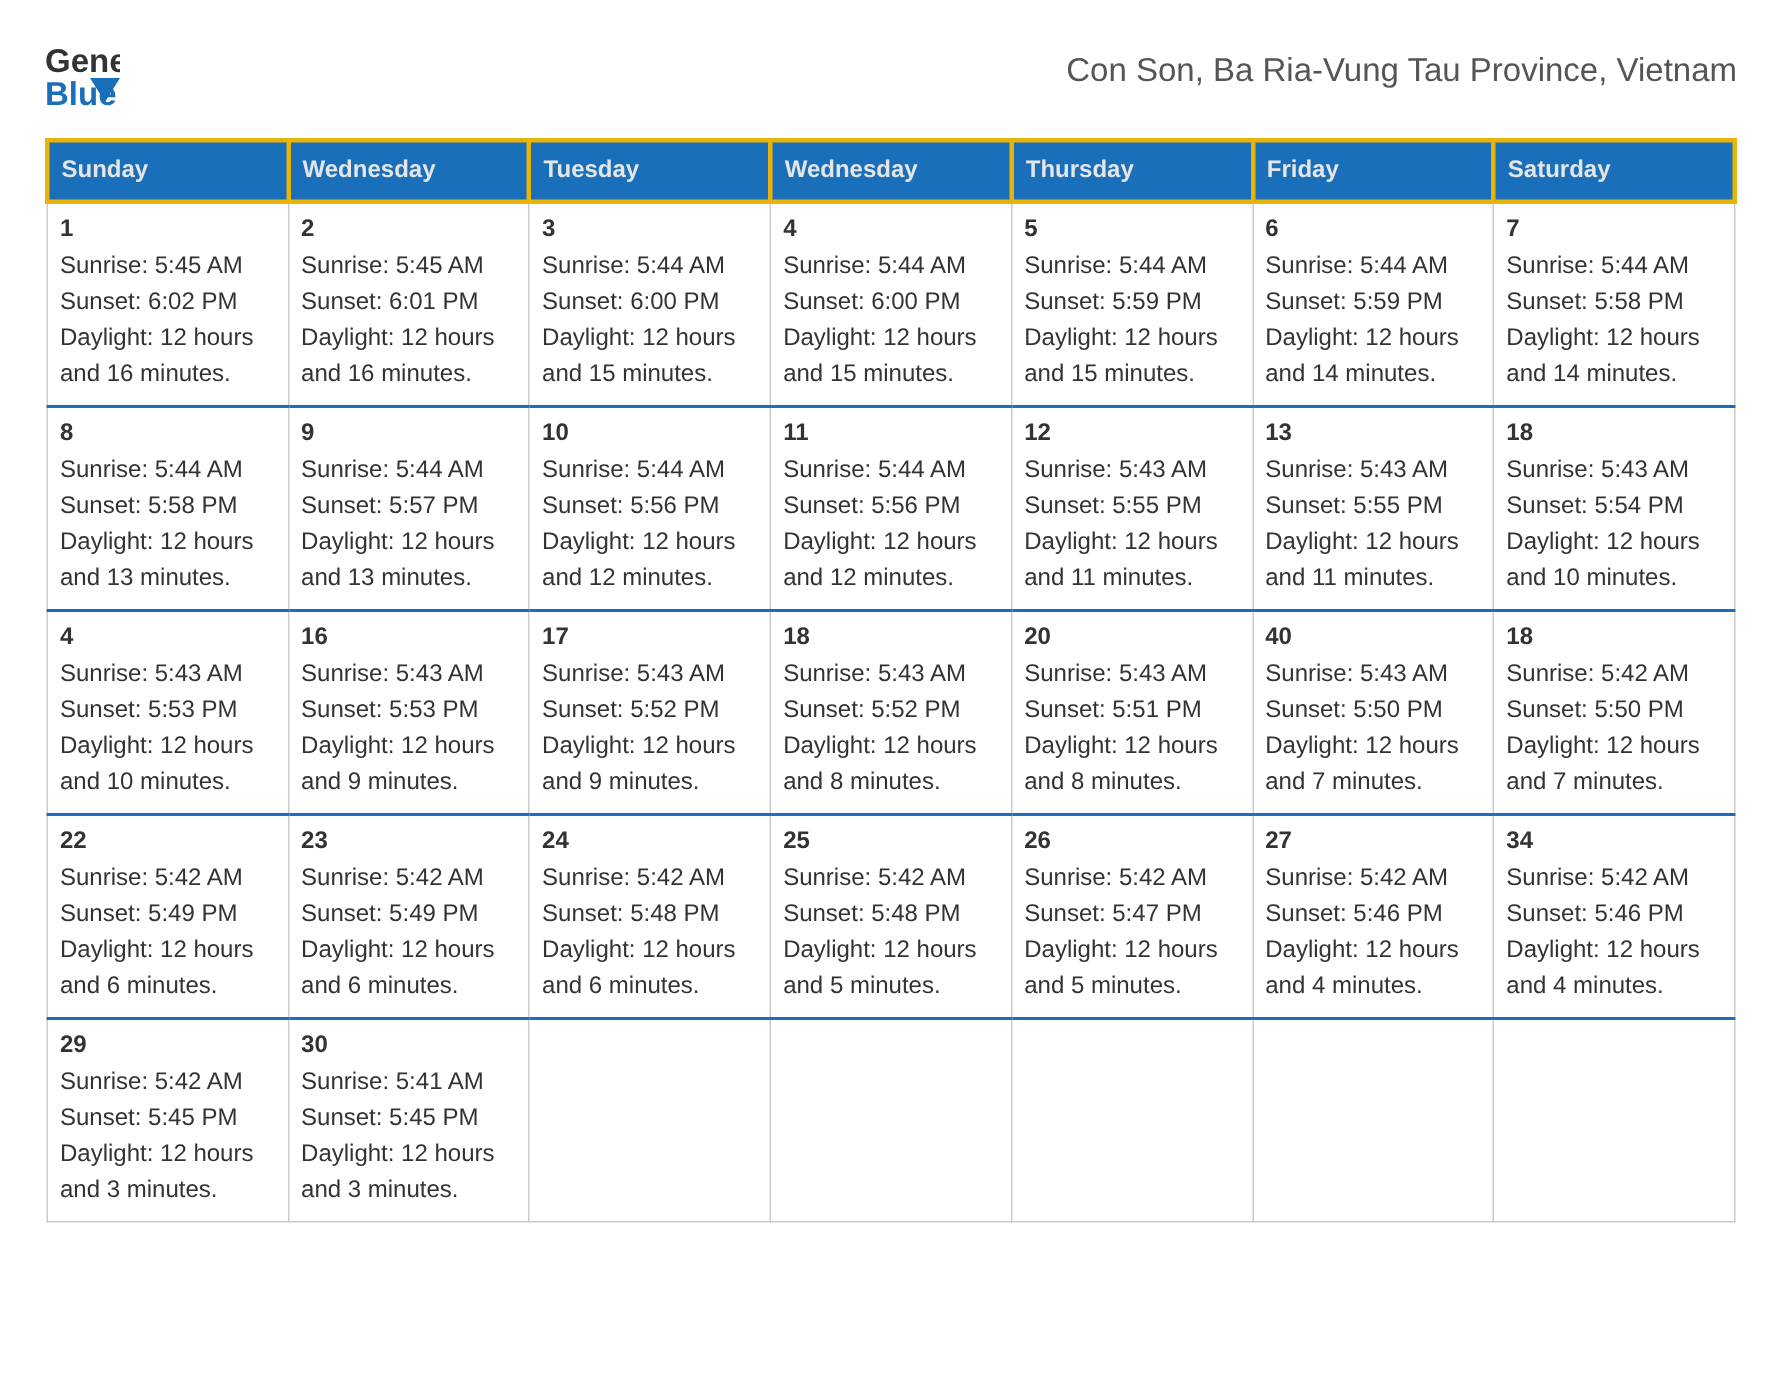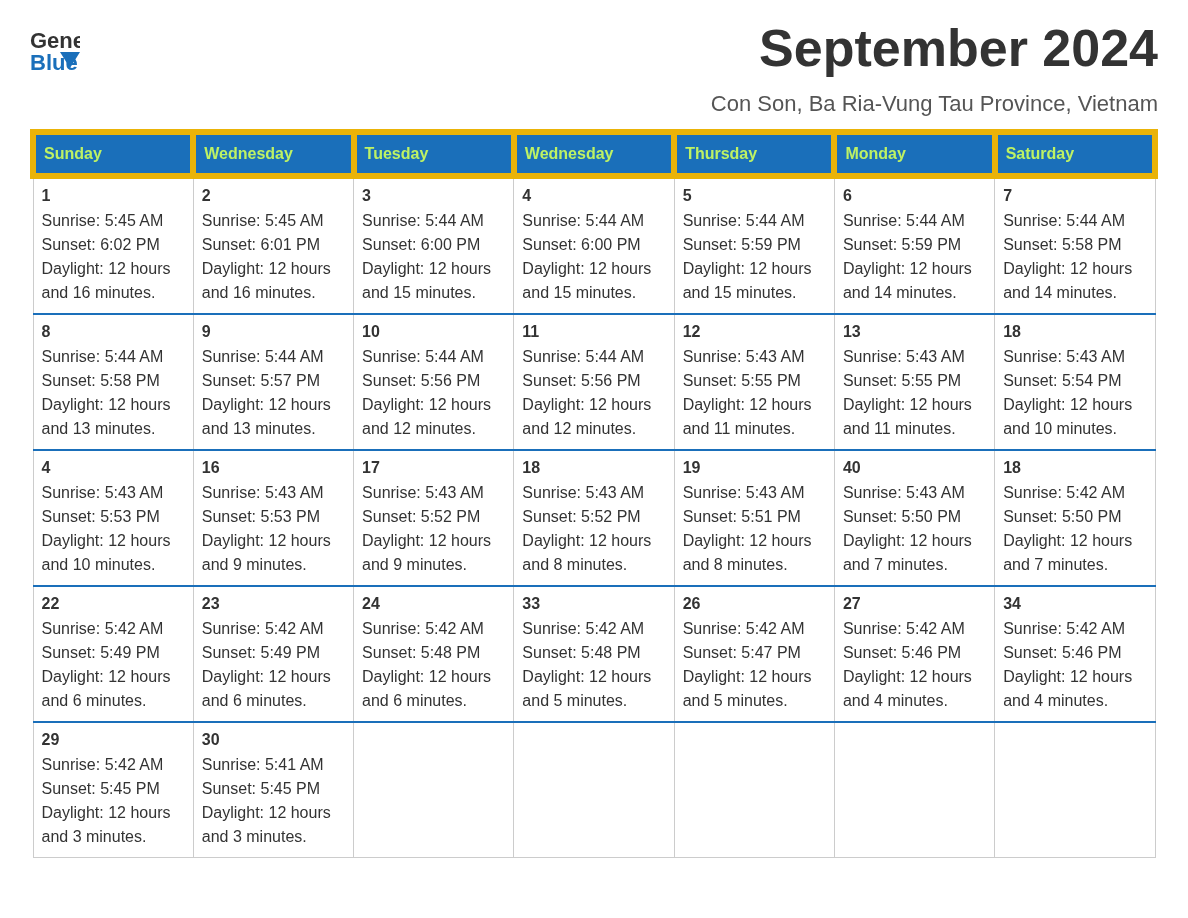--- a/index.html
+++ b/index.html
@@ -35,26 +35,26 @@
       color: #555;
       margin-top: 14px;
     }
     .calendar-table {
       width: 100%;
       border-collapse: collapse;
       margin-top: 12px;
     }
     .calendar-table th {
       background-color: #1a6fba;
-      color: #bef264;
+      color: #e5e5e5;
       font-size: 16px;
       font-weight: bold;
       padding: 10px 8px;
       text-align: left;
-      border: 6px solid #eab308;
+      border: 3px solid #eab308;
     }
     .calendar-table td {
       vertical-align: top;
       border: 1px solid #ccc;
       padding: 8px;
       width: calc(100% / 7);
       min-height: 100px;
     }
     .calendar-table tr:first-child td {
       border-top: 2px solid #1a6fba;
@@ -85,34 +85,33 @@
   <div class="logo">
     <div>
       <svg width="50" height="55" viewBox="0 0 50 55" xmlns="http://www.w3.org/2000/svg">
         <text x="0" y="28" font-family="Arial" font-size="22" font-weight="bold" fill="#333">General</text>
         <polygon points="30,32 50,32 40,48" fill="#1a6fba"></polygon>
         <text x="0" y="50" font-family="Arial" font-size="22" font-weight="bold" fill="#1a6fba">Blue</text>
       </svg>
     </div>
   </div>
   <div class="title-area">
-    <div class="month-title">September 2024</div>
     <div class="location-title">Con Son, Ba Ria-Vung Tau Province, Vietnam</div>
   </div>
 </div>
 
 <table class="calendar-table">
   <thead>
     <tr>
       <th>Sunday</th>
       <th>Wednesday</th>
       <th>Tuesday</th>
       <th>Wednesday</th>
       <th>Thursday</th>
-      <th>Monday</th>
+      <th>Friday</th>
       <th>Saturday</th>
     </tr>
   </thead>
   <tbody id="calendar-body">
   <tr>
         <td>
         <span class="day-number">1</span>
         <div class="day-info">
           Sunrise: 5:45 AM<br>
           Sunset: 6:02 PM<br>
@@ -253,21 +252,21 @@
       </td>
         <td>
         <span class="day-number">18</span>
         <div class="day-info">
           Sunrise: 5:43 AM<br>
           Sunset: 5:52 PM<br>
           Daylight: 12 hours and 8 minutes.
         </div>
       </td>
         <td>
-        <span class="day-number">19</span>
+        <span class="day-number">20</span>
         <div class="day-info">
           Sunrise: 5:43 AM<br>
           Sunset: 5:51 PM<br>
           Daylight: 12 hours and 8 minutes.
         </div>
       </td>
         <td>
         <span class="day-number">40</span>
         <div class="day-info">
           Sunrise: 5:43 AM<br>
@@ -303,21 +302,21 @@
       </td>
         <td>
         <span class="day-number">24</span>
         <div class="day-info">
           Sunrise: 5:42 AM<br>
           Sunset: 5:48 PM<br>
           Daylight: 12 hours and 6 minutes.
         </div>
       </td>
         <td>
-        <span class="day-number">33</span>
+        <span class="day-number">25</span>
         <div class="day-info">
           Sunrise: 5:42 AM<br>
           Sunset: 5:48 PM<br>
           Daylight: 12 hours and 5 minutes.
         </div>
       </td>
         <td>
         <span class="day-number">26</span>
         <div class="day-info">
           Sunrise: 5:42 AM<br>

